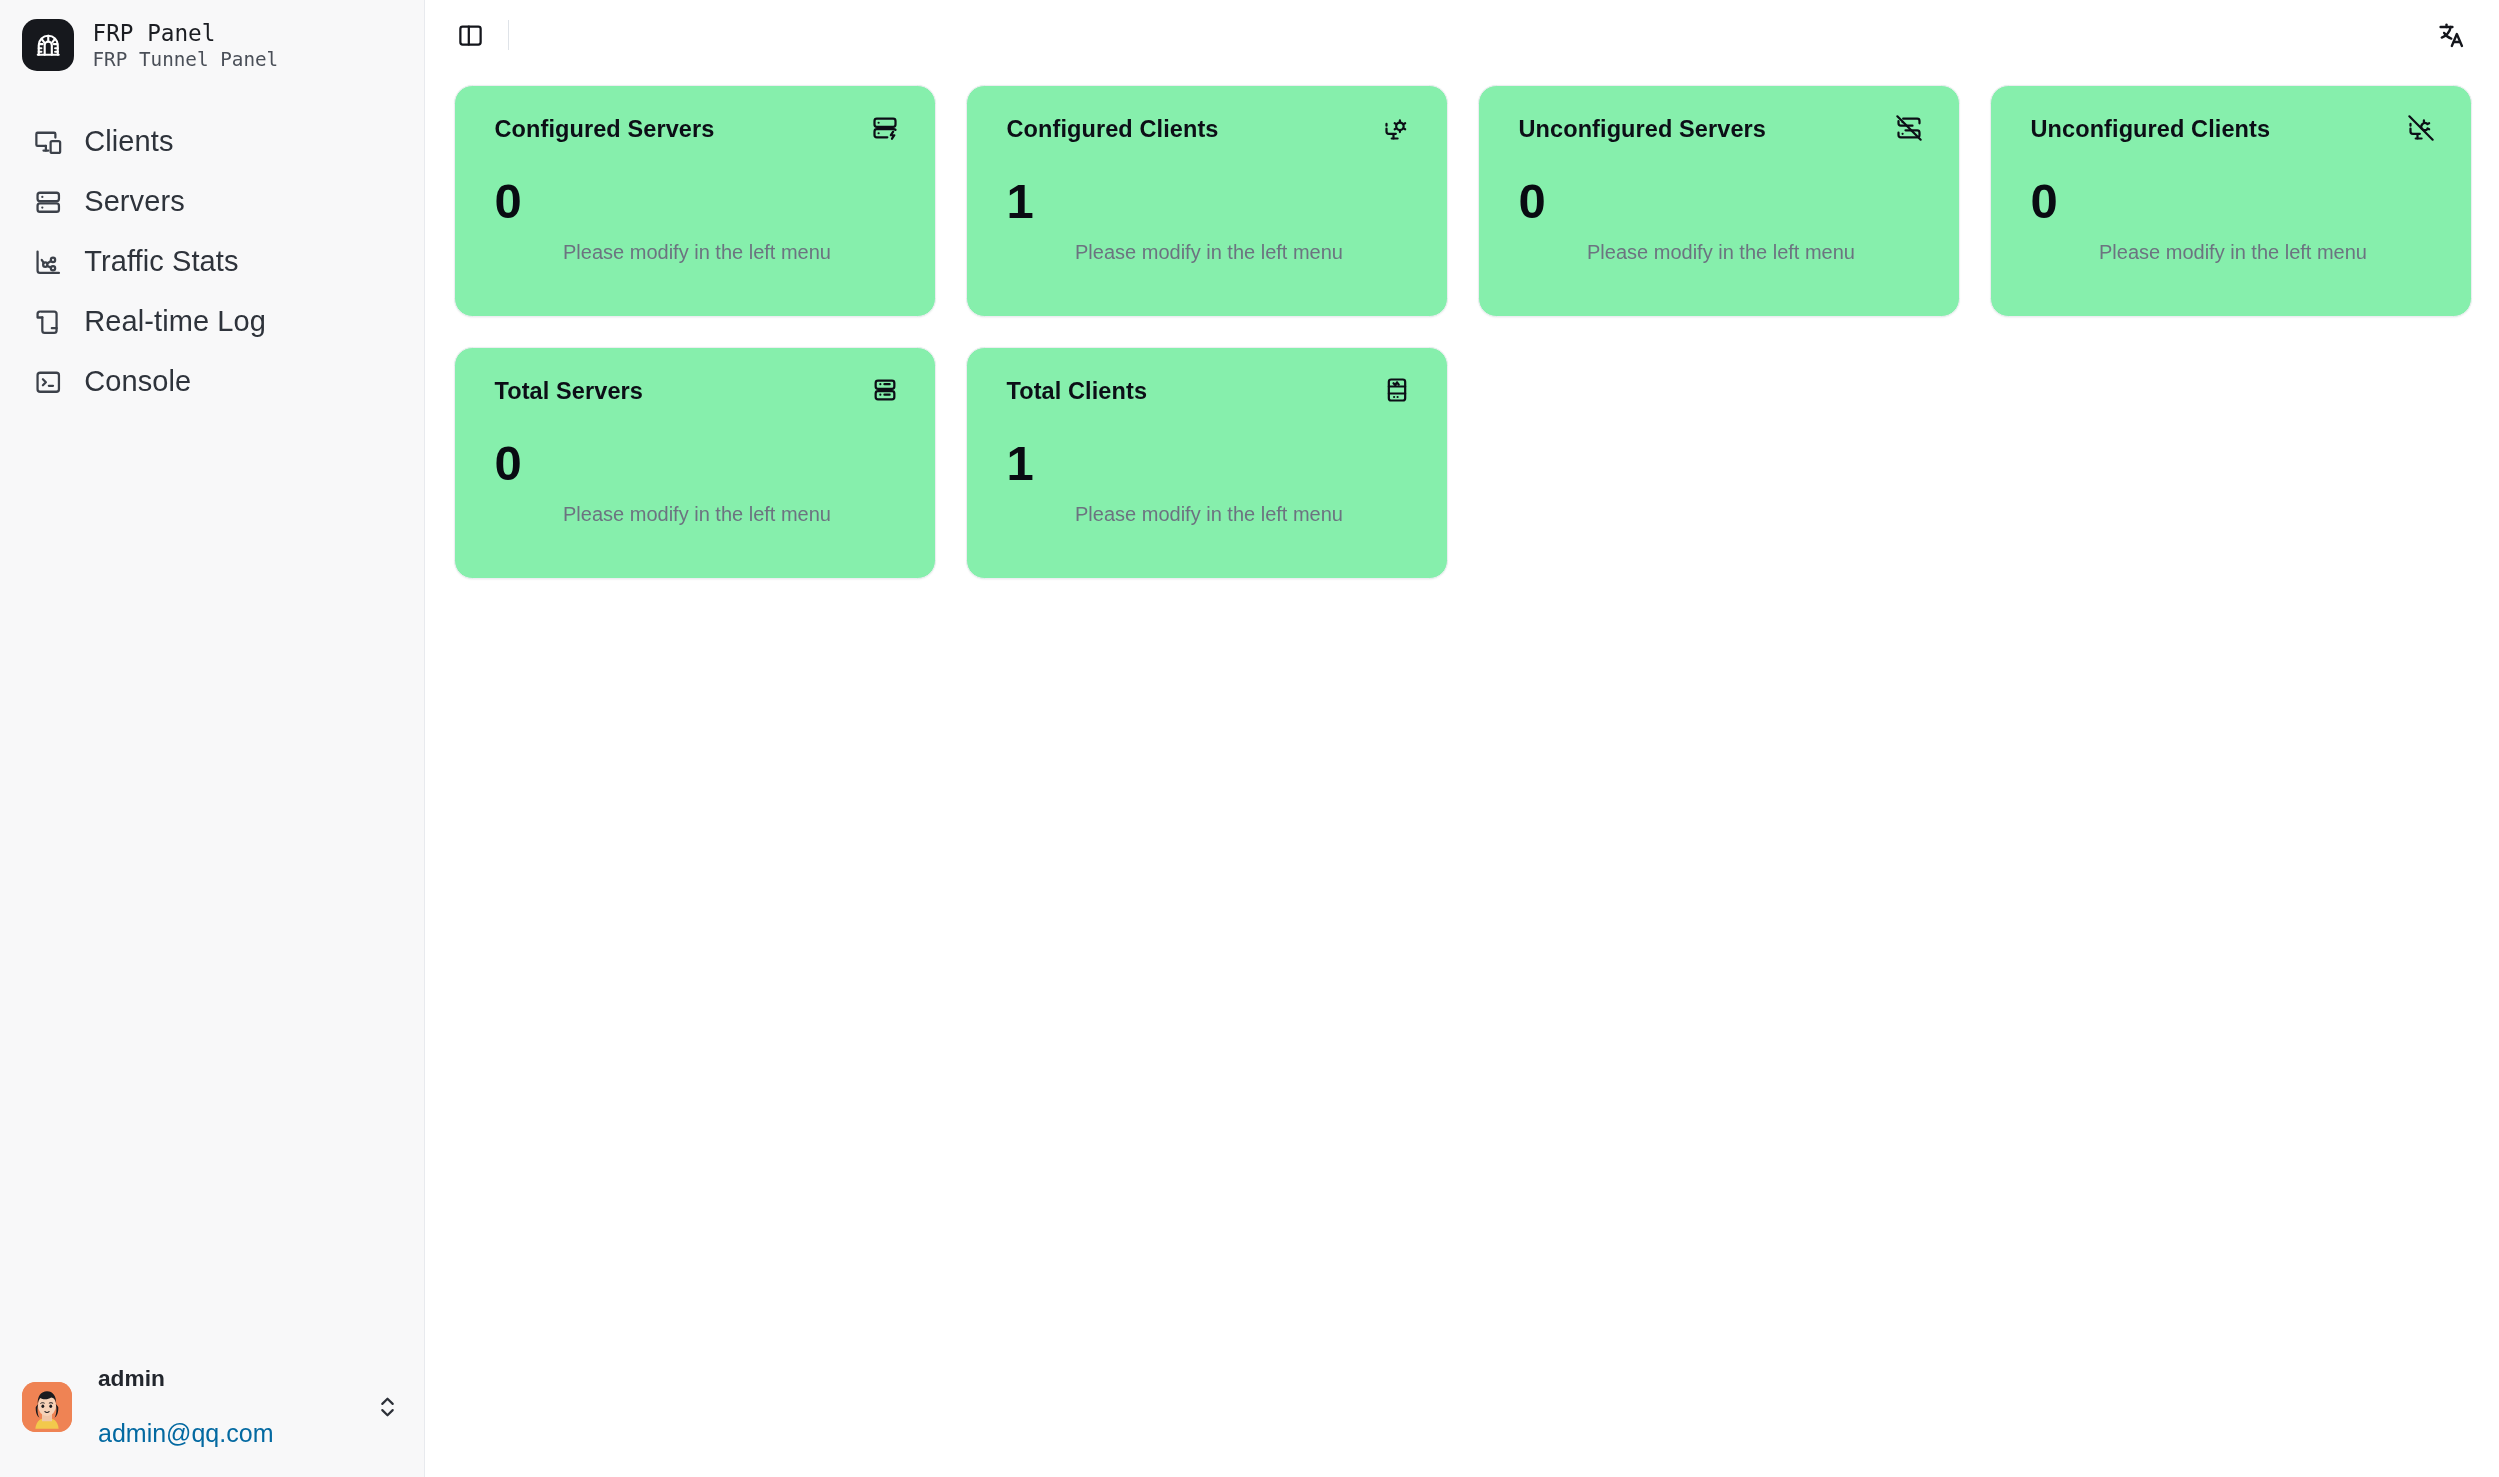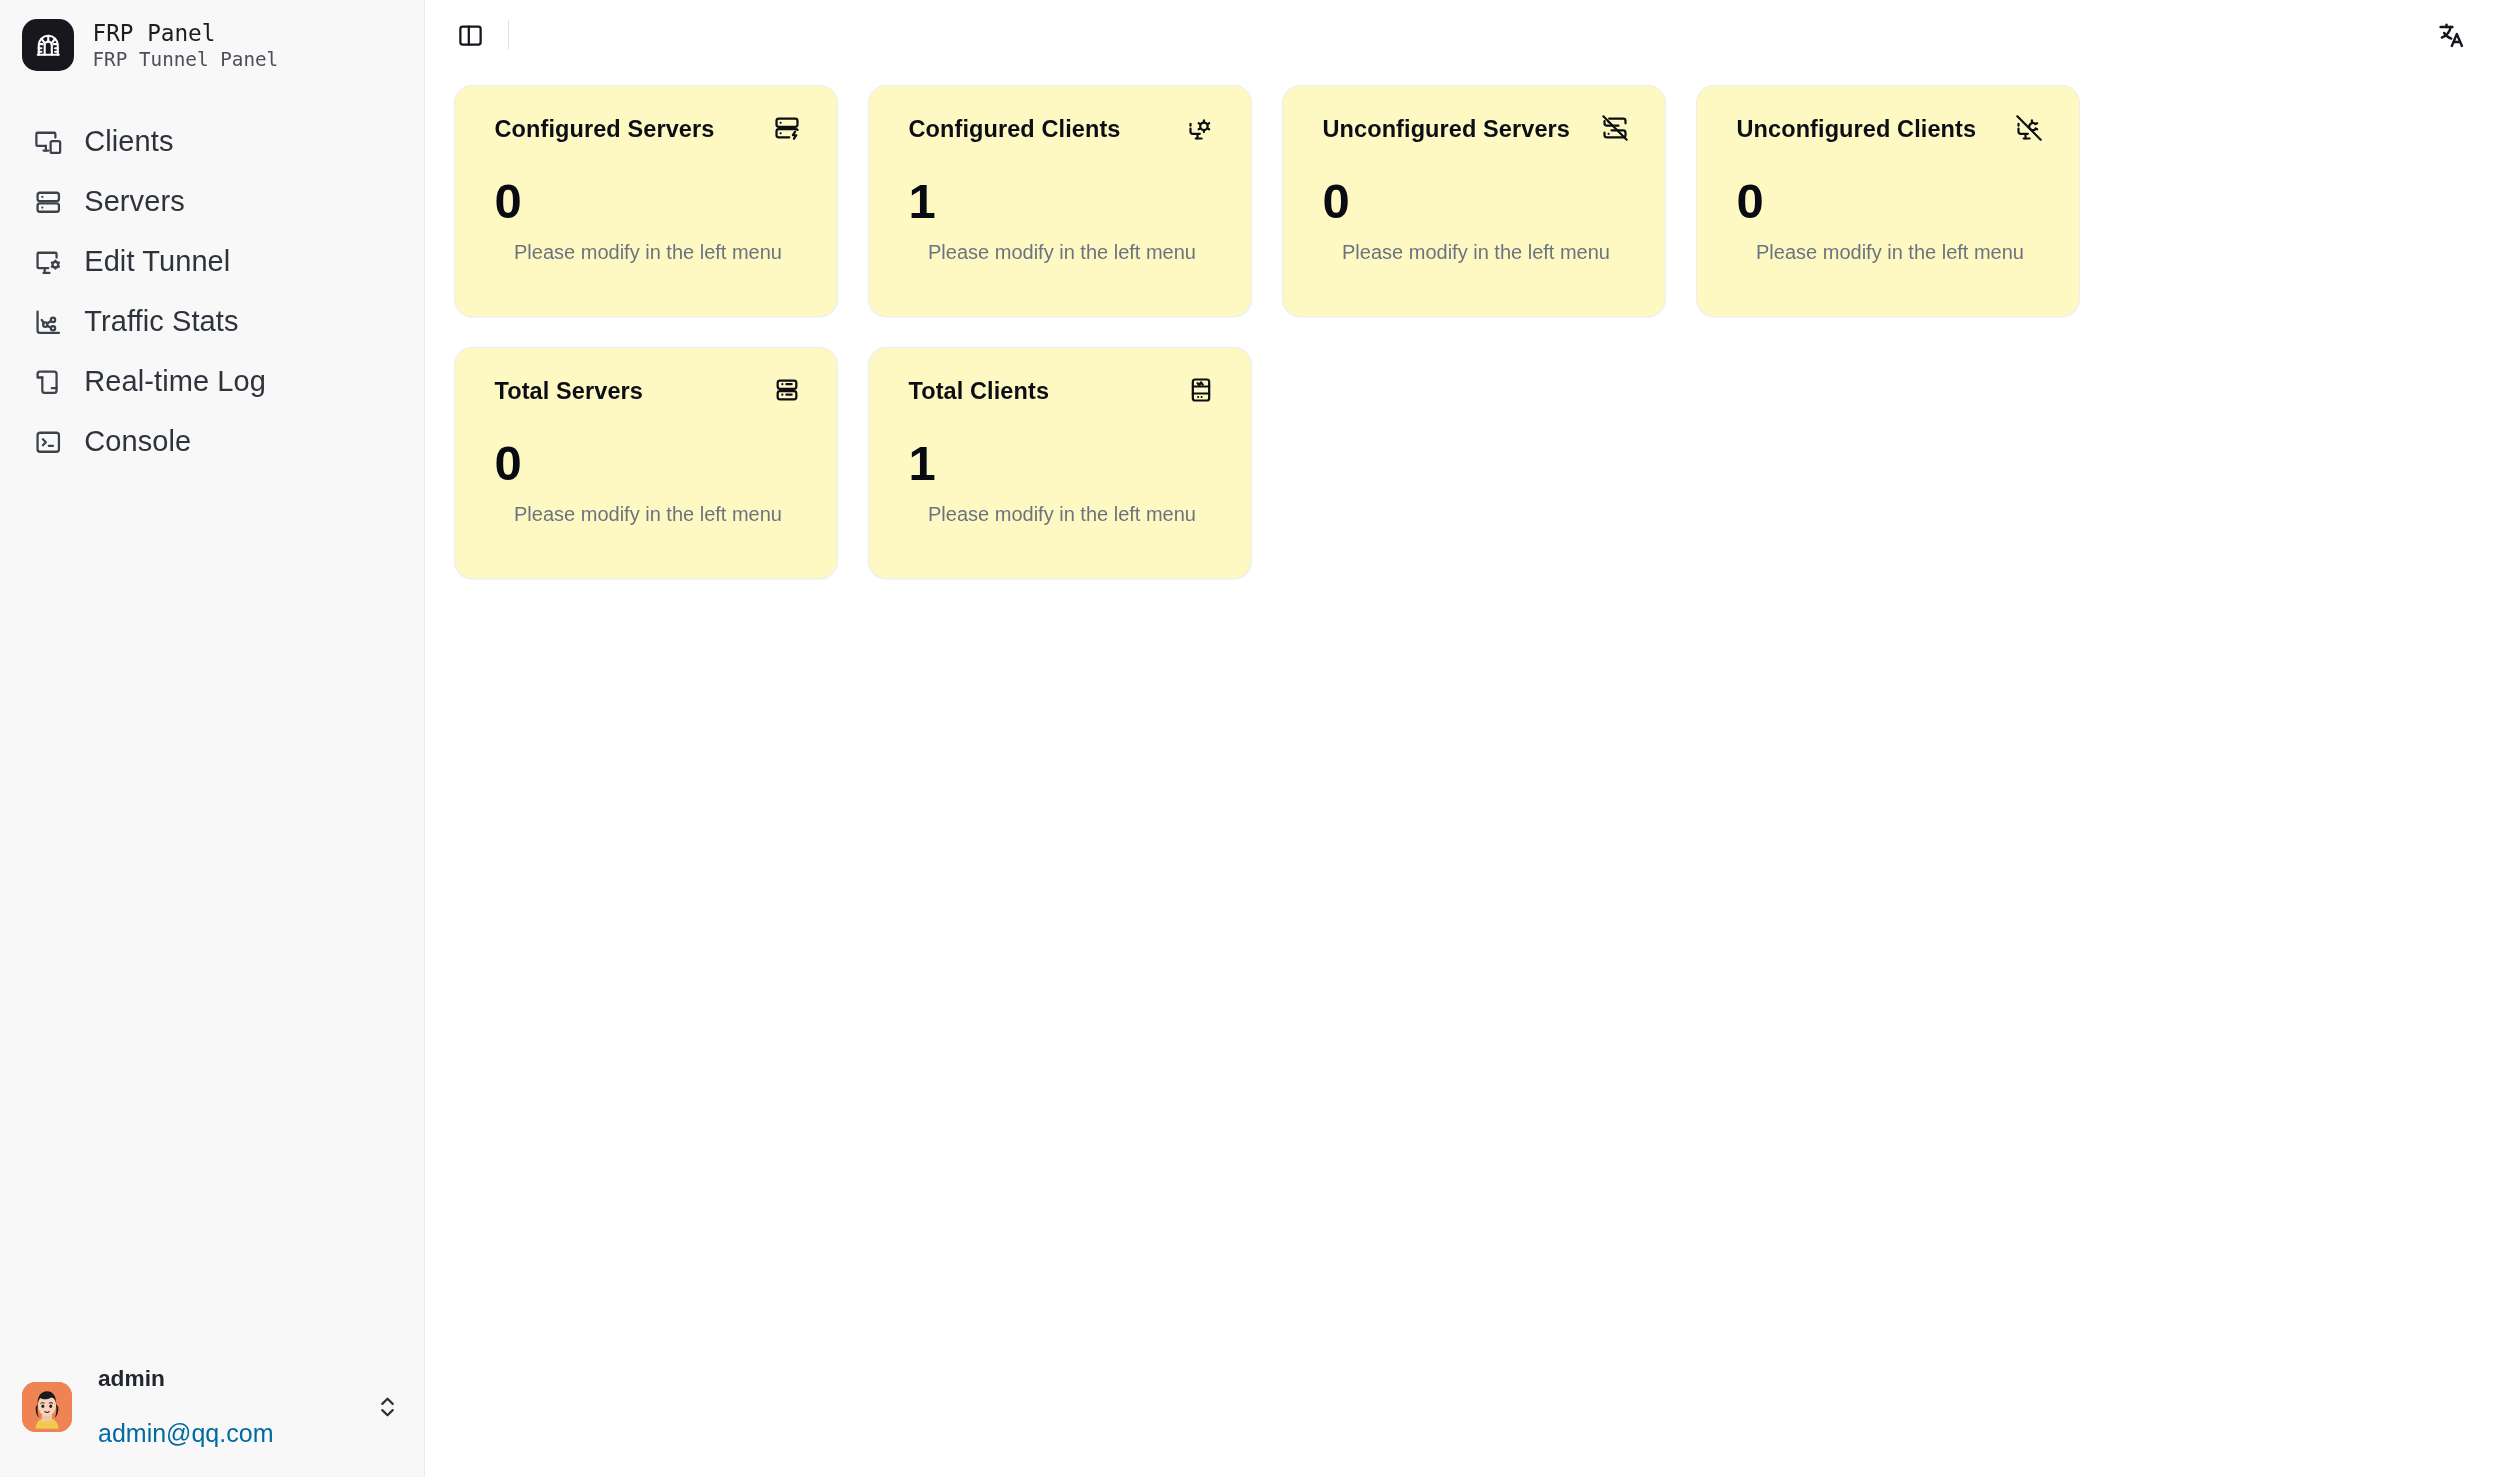--- a/index.html
+++ b/index.html
@@ -85,22 +85,22 @@
   .lang-btn {
     width: 40px; height: 40px; display: flex; align-items: center; justify-content: center;
     cursor: pointer; border-radius: 6.7px;
   }
   .lang-btn svg { width: 28.5px; height: 28.5px; stroke: #14161c; stroke-width: 2; fill: none;
                   stroke-linecap: round; stroke-linejoin: round; }
 
   .content { padding: 15px 28.5px 0 28.5px; }
   .card-grid { display: flex; flex-wrap: wrap; gap: 30px; }
   .card {
-    width: 384px; height: 232px;
-    background: #fef9c3;
+    width: 482px; height: 232px;
+    background: #86efac;
     border: 1.7px solid #eceef1;
     border-radius: 18.5px;
     box-shadow: 0 0.8px 1.7px rgba(18, 22, 33, 0.05);
     padding: 27px 35px 0 40px;
     display: flex; flex-direction: column;
   }
   .card-head { display: flex; align-items: flex-start; justify-content: space-between; }
   .card-title { font-size: 23.5px; font-weight: 700; color: #0c0e16; letter-spacing: 0.1px; padding-top: 3.4px; }
   .card-icon { width: 30px; height: 30px; flex: 0 0 30px; display: flex; align-items: center; justify-content: center; }
   .card-icon svg { width: 28px; height: 28px; stroke: #0c0e16; stroke-width: 1.9; fill: none;
@@ -157,37 +157,20 @@
           <svg viewBox="0 0 24 24">
               <rect x="3" y="4" width="18" height="7" rx="2"></rect>
               <rect x="3" y="13" width="18" height="7" rx="2"></rect>
               <path d="M7 7.5h.01"></path>
               <path d="M7 16.5h.01"></path>
             </svg>
         </span>
         <span class="nav-label">Servers</span>
       </div>
 
-      <div class="nav-item">
-        <span class="nav-icon">
-          <svg viewBox="0 0 24 24">
-              <path d="M12 17H4a1 1 0 0 1-1-1V5a1 1 0 0 1 1-1h14a1 1 0 0 1 1 1v3"></path>
-              <path d="M8 21h5"></path>
-              <path d="M9 17v4"></path>
-              <circle cx="18" cy="14" r="2.4"></circle>
-              <path d="M18 10.6v1"></path>
-              <path d="M18 16.4v1"></path>
-              <path d="M21 12.3l-.9.5"></path>
-              <path d="M15.9 15.2l-.9.5"></path>
-              <path d="M21 15.7l-.9-.5"></path>
-              <path d="M15.9 12.8l-.9-.5"></path>
-            </svg>
-        </span>
-        <span class="nav-label">Edit Tunnel</span>
-      </div>
 
 
       <div class="nav-item">
         <span class="nav-icon">
           <svg viewBox="0 0 24 24">
               <path d="M3 3v16a2 2 0 0 0 2 2h16"></path>
               <circle cx="9.5" cy="14" r="1.8"></circle>
               <circle cx="16" cy="10" r="1.8"></circle>
               <circle cx="16" cy="17" r="1.8"></circle>
               <path d="M11 13l3.4-2"></path>

